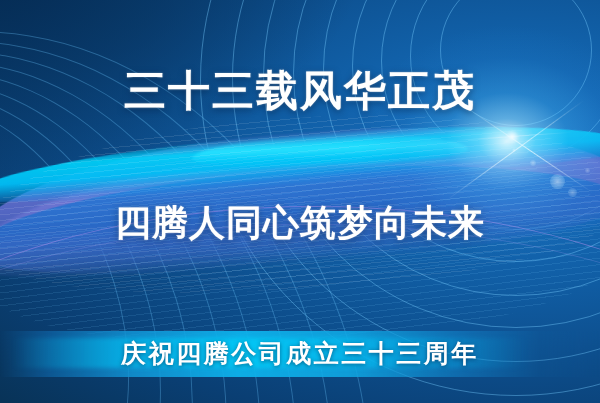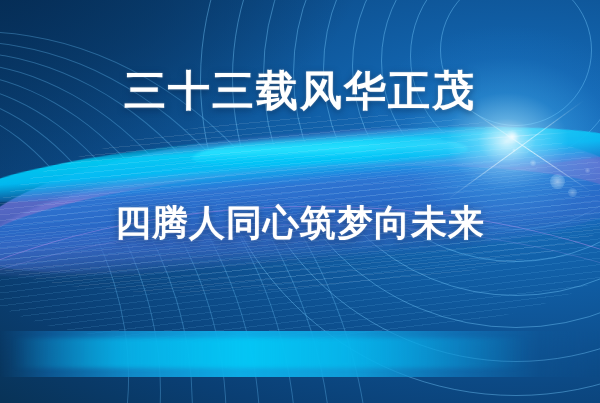--- a/index.html
+++ b/index.html
@@ -261,15 +261,16 @@
   <div class="bokeh" style="left:530px;top:160px;width:6px;height:6px;opacity:.75;"></div>
   <div class="bokeh" style="left:585px;top:168px;width:5px;height:5px;opacity:.6;"></div>
   <div class="bokeh" style="left:512px;top:148px;width:4px;height:4px;opacity:.8;"></div>
 
   <div class="sub-band"></div>
   <div class="sub-band-inner"></div>
 
   <div class="titles">
     <div class="line1">三十三载风华正茂</div>
     <div class="line2">四腾人同心筑梦向未来</div>
+    <div class="subtitle">庆祝四腾公司成立三十三周年</div>
   </div>
 
 </div>
 
 </body></html>

